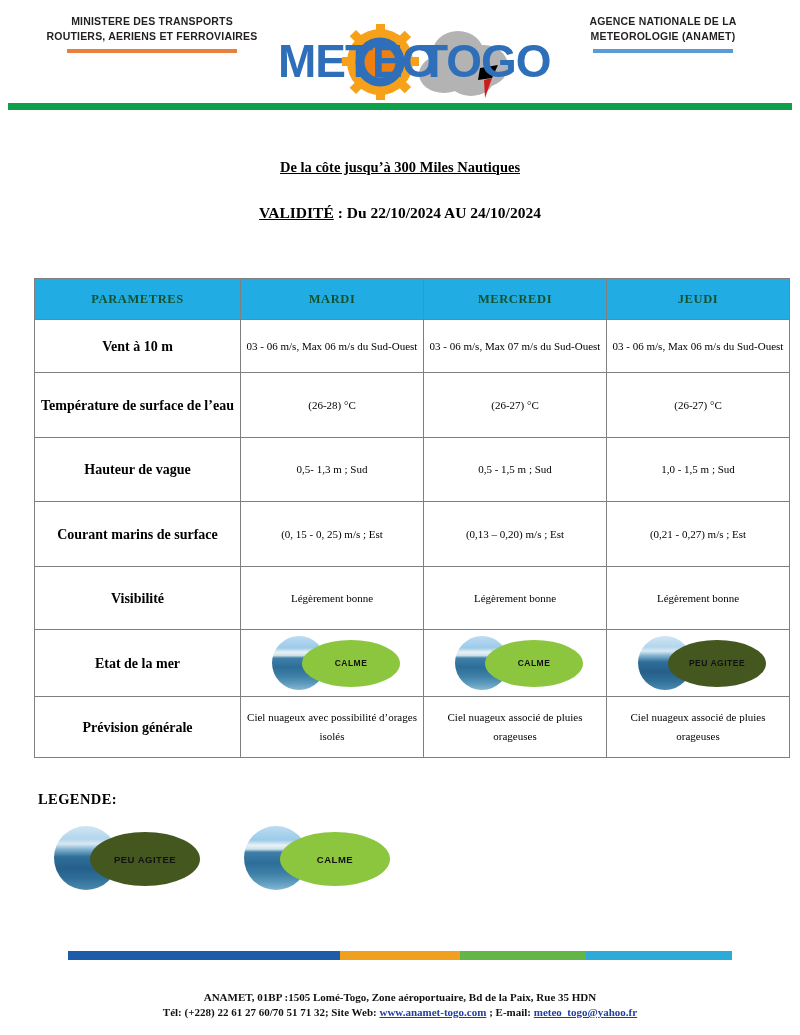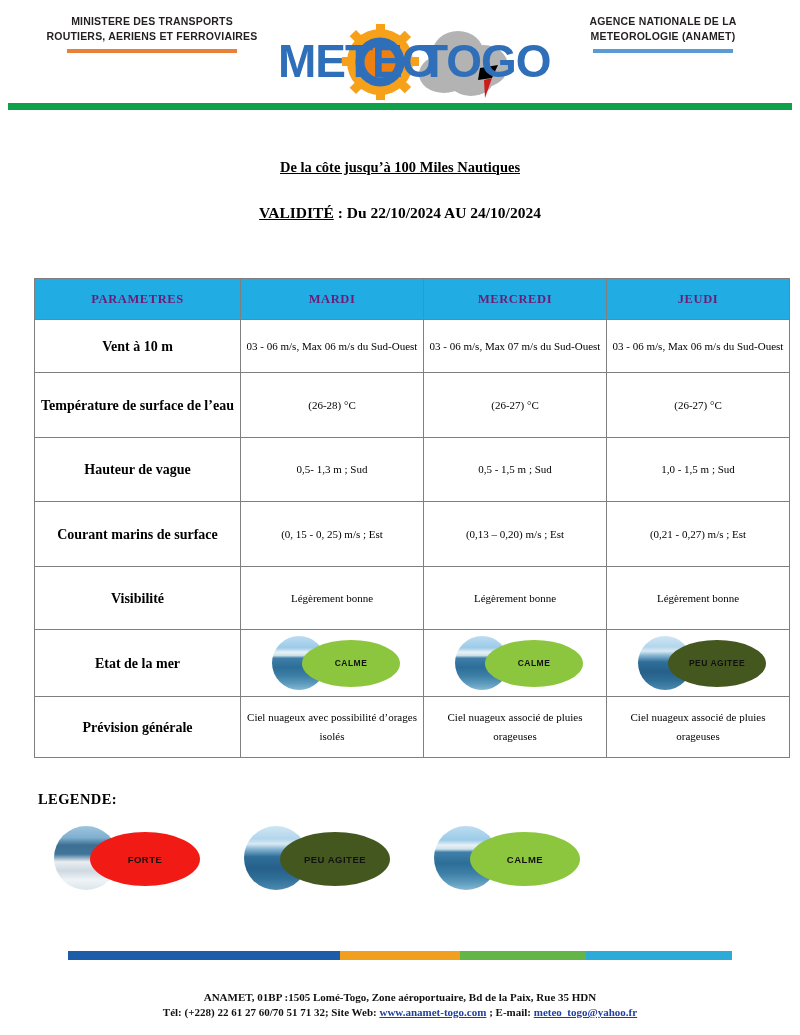--- a/index.html
+++ b/index.html
@@ -102,21 +102,21 @@
   }
   table.bulletin th,
   table.bulletin td {
     border: 1px solid #7f7f7f;
     vertical-align: middle;
     text-align: center;
     padding: 4px 5px;
   }
   table.bulletin thead th {
     background: #21ace3;
-    color: #701a75;
+    color: #14532d;
     font-size: 12.5px;
     font-weight: bold;
     letter-spacing: 0.6px;
     height: 40px;
     padding: 0 4px;
   }
   col.c-param { width: 206px; }
   col.c-day   { width: 183px; }
   td.param {
     font-size: 14px;
@@ -318,21 +318,21 @@
       <text x="148" y="53" font-family="Liberation Sans, sans-serif" font-size="46" font-weight="bold" fill="#2f6fba" letter-spacing="-1">TOGO</text>
 
       <circle cx="108" cy="38" r="20" fill="none" stroke="#2f6fba" stroke-width="9"></circle>
     </svg>
   </div>
 
   <div class="green-bar" style="background: rgb(15, 160, 74);"></div>
 </div>
 
 <div class="titles">
-  <div class="title-sub">De la côte jusqu’à 100 Miles Nautiques</div>
+  <div class="title-sub">De la côte jusqu’à 300 Miles Nautiques</div>
   <div class="title-validity">
     <span class="u">VALIDITÉ</span><span> : Du 22/10/2024 AU 24/10/2024</span>
   </div>
 </div>
 
 <div class="tbl-wrap">
   <table class="bulletin">
     <colgroup>
       <col class="c-param">
         <col class="c-day">
@@ -412,28 +412,20 @@
         <td class="val">Ciel nuageux associé de pluies orageuses</td>
       </tr>
     </tbody>
   </table>
 </div>
 
 <div class="legend-title">LEGENDE:</div>
 <div class="legend-row">
   <div class="legend-item">
     <div class="badge">
-      <div class="photo surf">
-          <i></i>
-        </div>
-      <div class="oval" style="background: rgb(242, 26, 20);">FORTE</div>
-    </div>
-  </div>
-  <div class="legend-item">
-    <div class="badge">
       <div class="photo deep">
           <i></i>
         </div>
       <div class="oval" style="background: rgb(68, 87, 31);">PEU AGITEE</div>
     </div>
   </div>
   <div class="legend-item">
     <div class="badge">
       <div class="photo">
           <i></i>

